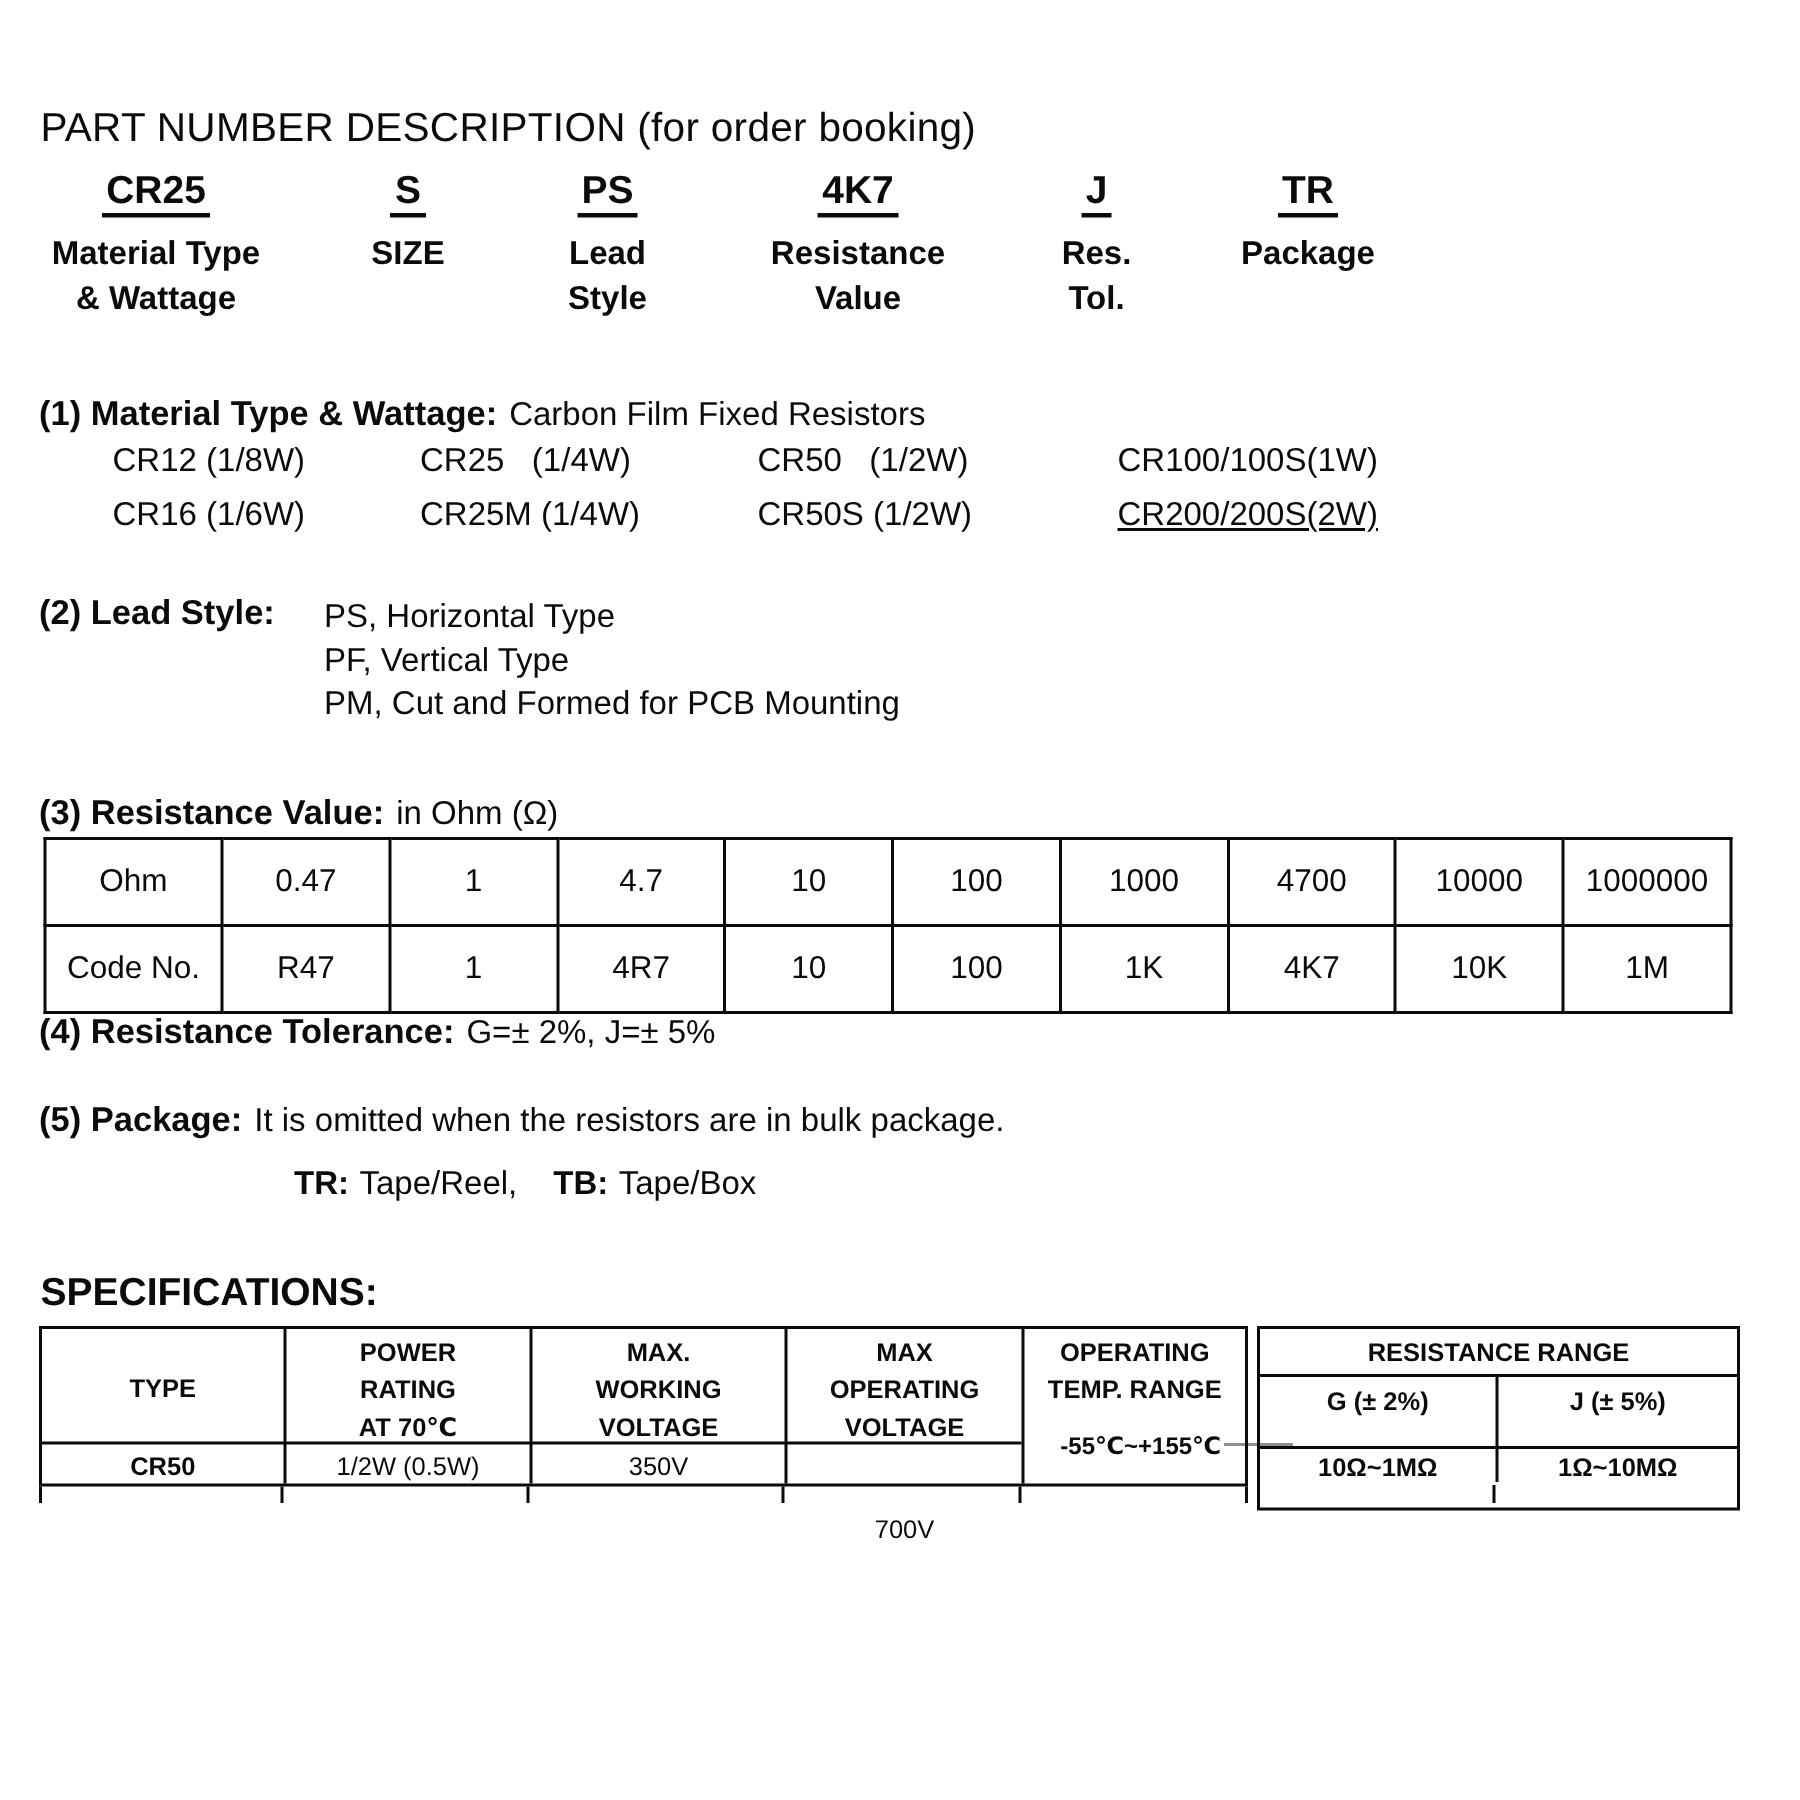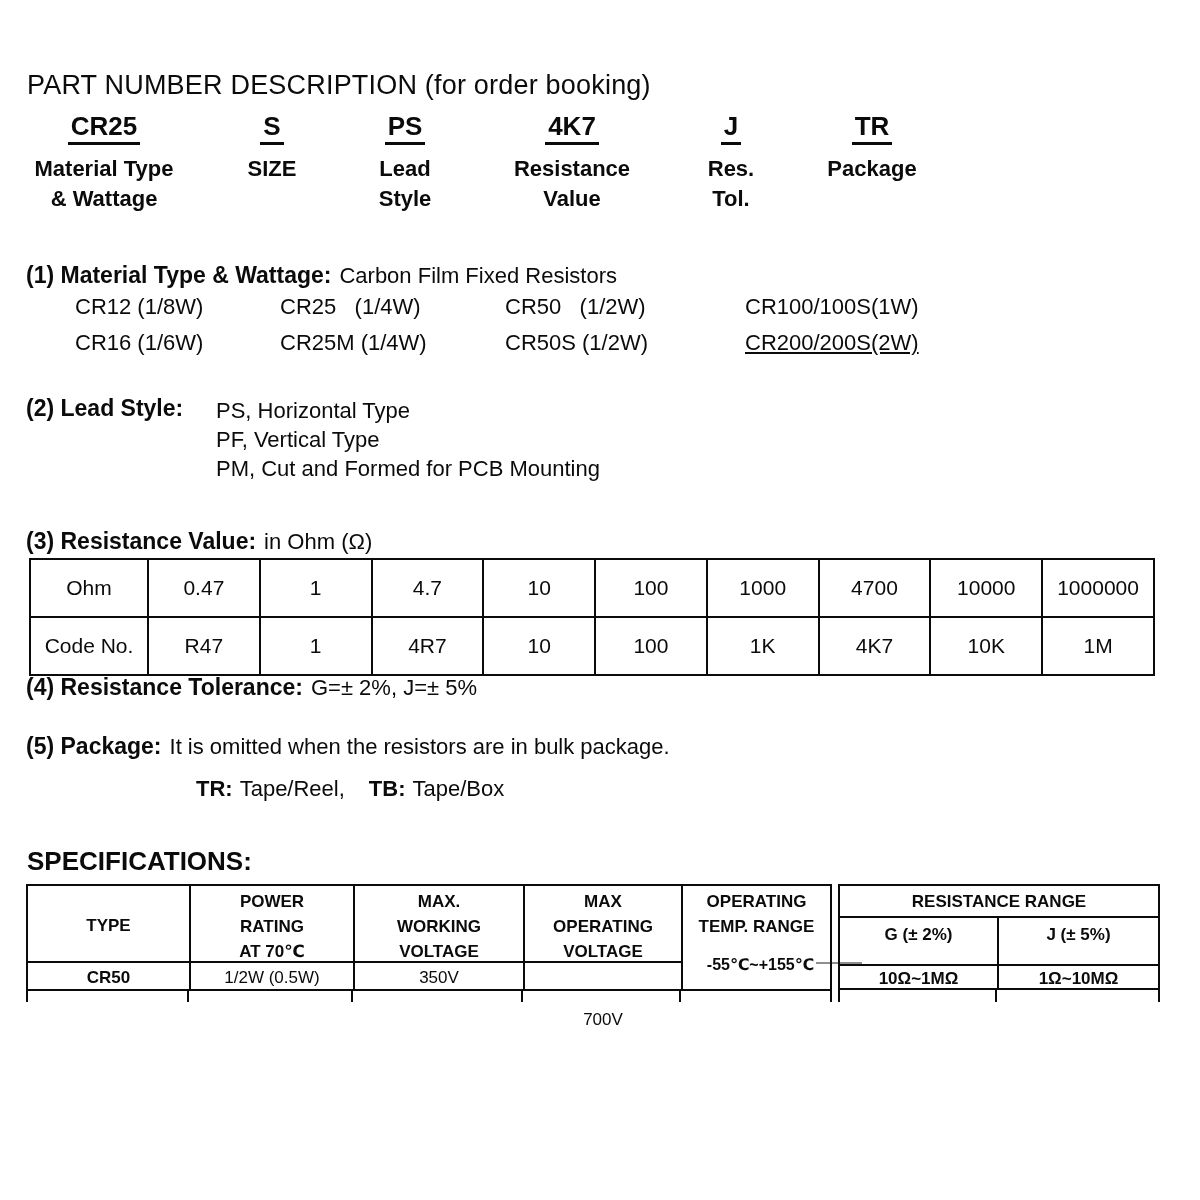--- a/index.html
+++ b/index.html
@@ -213,21 +213,21 @@
     <div>TEMP. RANGE</div>
   </div>
 
   <div class="spec-cell b" style="left:0; top:79px; width:161px;">CR50</div>
   <div class="spec-cell" style="left:163px; top:79px; width:162px;">1/2W (0.5W)</div>
   <div class="spec-cell" style="left:327px; top:79px; width:168px;">350V</div>
   <div class="spec-cell" style="left:497px; top:79px; width:156px;margin-top:42px;">700V</div>
   <div class="spec-cell b" style="left:655px; top:66px; width:155px; font-size:16px;">-55℃~+155℃</div>
 </div>
 
-<div class="spec-box" style="left:838px; top:884px; width:322px; height:106px;">
+<div class="spec-box" style="left:838px; top:884px; width:322px; height:123px;">
   <div class="hline" style="left:0; top:30px; width:318px;"></div>
   <div class="hline" style="left:0; top:78px; width:318px;"></div>
   <div class="vline" style="left:157px; top:30px; height:72px;"></div>
 
   <div class="spec-cell spec-head" style="left:0; top:3px; width:318px;">RESISTANCE RANGE</div>
   <div class="spec-cell spec-head" style="left:0; top:36px; width:157px;">G (± 2%)</div>
   <div class="spec-cell spec-head" style="left:159px; top:36px; width:159px;">J (± 5%)</div>
   <div class="spec-cell b" style="left:0; top:80px; width:157px;">10Ω~1MΩ</div>
   <div class="spec-cell b" style="left:159px; top:80px; width:159px;">1Ω~10MΩ</div>
 </div>

